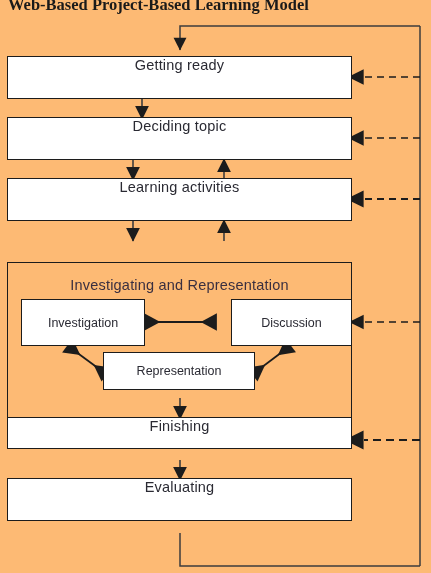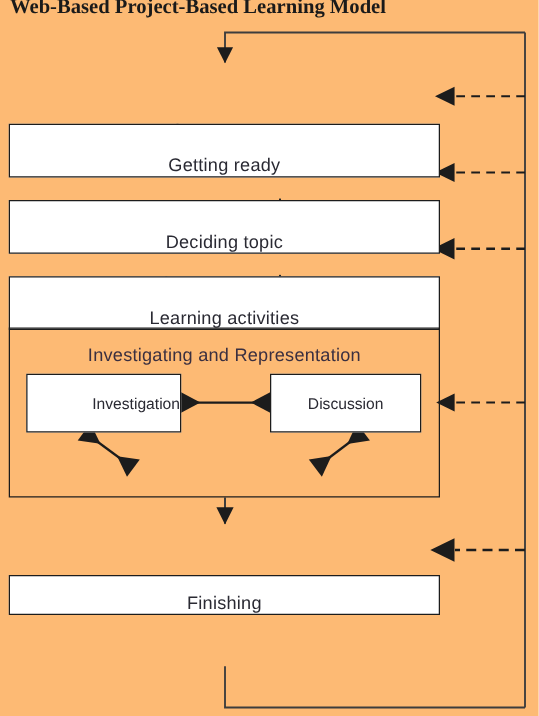--- a/index.html
+++ b/index.html
@@ -42,23 +42,22 @@
     height: 573px;
     pointer-events: none;
   }
   
   .stage-box {
     position: absolute;
     box-sizing: border-box;
     background: #ffffff;
     border: 1.4px solid #1c1c1c;
     display: flex;
-    align-items: flex-end;
+    align-items: flex-start;
     justify-content: center;
-    margin-top: 43px;
   }
   .stage-box > .box-label {
     font-size: 14.5px;
     color: #2a2a33;
     letter-spacing: 0.2px;
     white-space: nowrap;
   }
   .group-box {
     position: absolute;
     box-sizing: border-box;
@@ -160,31 +159,37 @@
   </div>
 
   <div class="stage-box" style="left:7px; top:117px; width:345px; height:43px;">
     <span class="box-label">Deciding topic</span>
   </div>
 
   <div class="stage-box" style="left:7px; top:178px; width:345px; height:43px;">
     <span class="box-label">Learning activities</span>
   </div>
 
-  <div class="group-box" style="left:7px; top:262px; width:345px; height:136px;">
+  <div class="group-box" style="left:7px; top:262px; width:345px; height:156px;">
     <div class="group-title">Investigating and Representation</div>
   </div>
 
-  <div class="sub-box" style="left:21px; top:299px; width:124px; height:47px;justify-content:flex-end;">
+  <div class="sub-box" style="left:21px; top:299px; width:124px; height:47px;">
     <span class="box-label">Investigation</span>
   </div>
 
-  <div class="sub-box" style="left:216px; top:299px; width:121px; height:47px;">
+  <div class="sub-box" style="left:231px; top:299px; width:121px; height:47px;">
     <span class="box-label">Discussion</span>
   </div>
 
+  <div class="sub-box" style="left:103px; top:352px; width:152px; height:38px;">
+    <span class="box-label">Representation</span>
+  </div>
 
   <div class="stage-box" style="left:7px; top:417px; width:345px; height:32px;">
     <span class="box-label">Finishing</span>
   </div>
 
+  <div class="stage-box" style="left:7px; top:478px; width:345px; height:43px;">
+    <span class="box-label">Evaluating</span>
+  </div>
 
 </div>
 
 </body></html>

